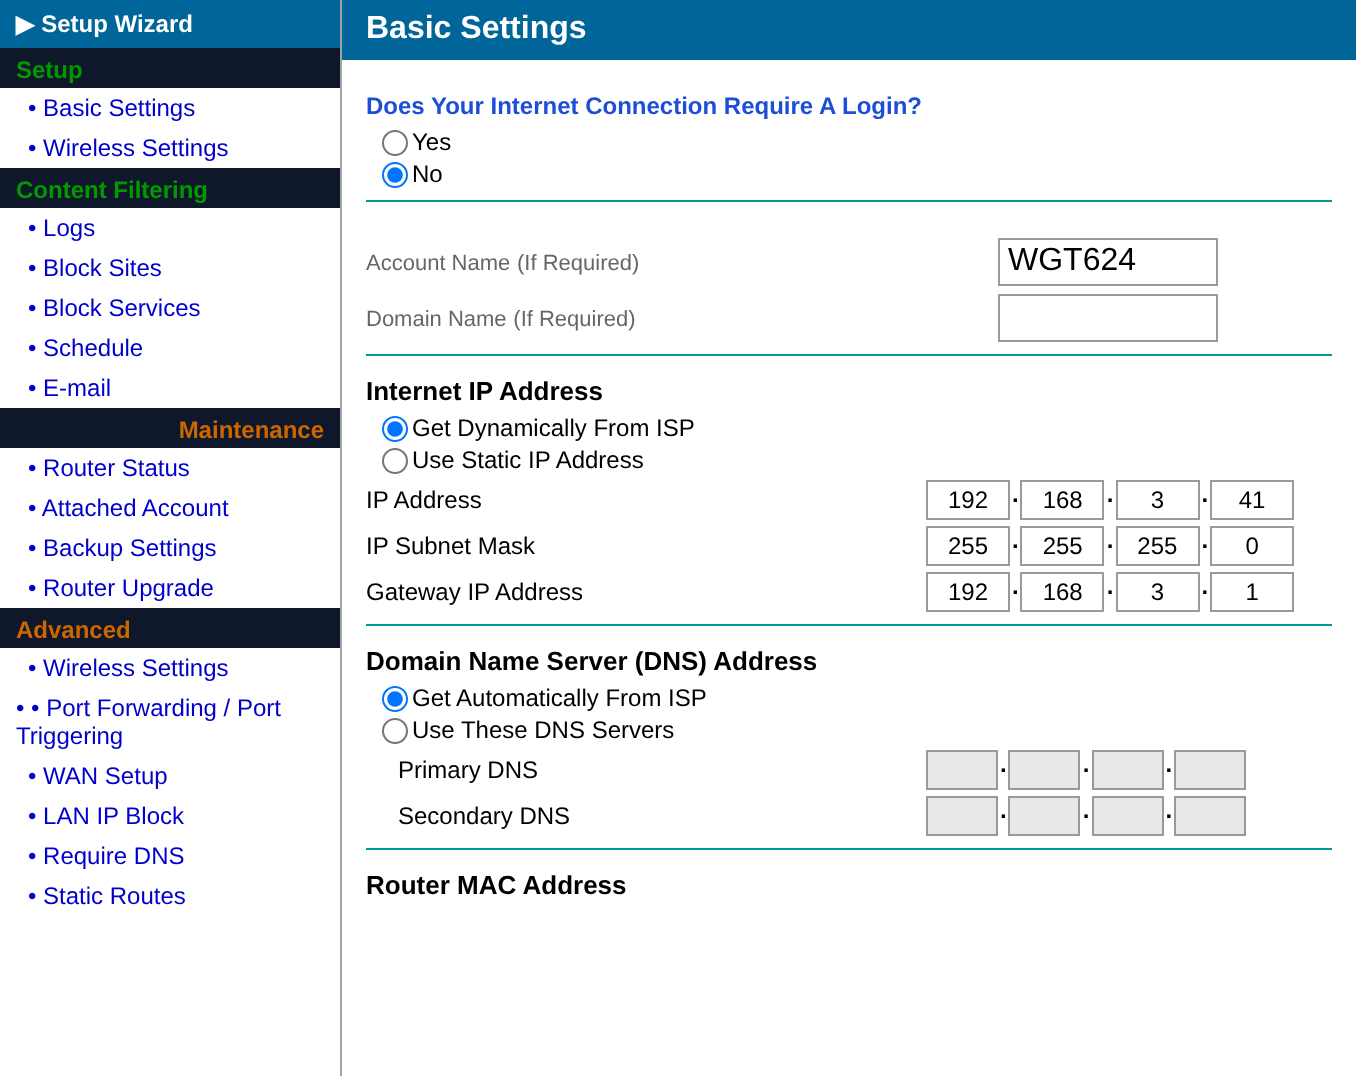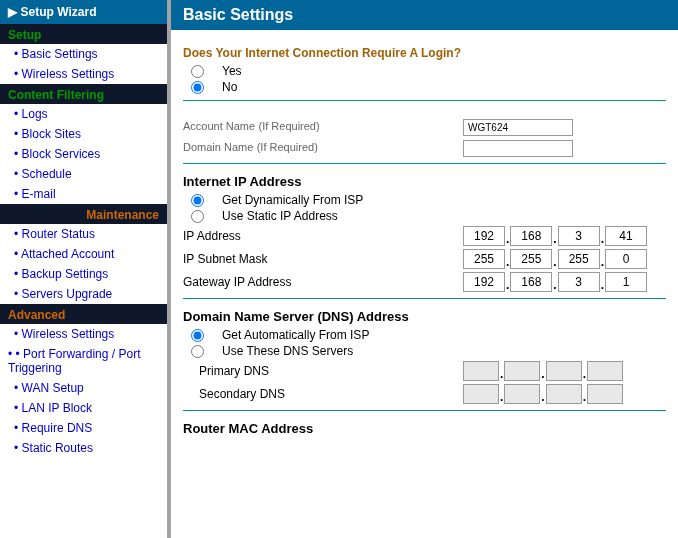--- a/index.html
+++ b/index.html
@@ -3,21 +3,21 @@
   <meta charset="utf-8">
   <style>
     * { margin: 0; padding: 0; box-sizing: border-box; }
     body { font-family: Arial, sans-serif; font-size: 12px; background: #fff; display: flex; width: 678px; height: 538px; overflow: hidden; }
 
     
     #sidebar {
       width: 171px;
       min-width: 171px;
       background: #fff;
-      border-right: 4px solid #a3a3a3;
+      border-right: 1px solid #a3a3a3;
       height: 538px;
       overflow-y: auto;
       overflow-x: hidden;
     }
 
     .sidebar-header {
       background: #006699;
       color: #fff;
       font-weight: bold;
       font-size: 12px;
@@ -69,47 +69,49 @@
 
     .section-divider {
       border-top: 1px solid #009999;
       margin: 6px 0;
     }
 
     .question-label {
       font-weight: bold;
       font-size: 12px;
       margin: 8px 0 4px 0;
-      color: #a16207;
+      color: #1d4ed8;
     }
 
     .radio-row {
       display: flex;
       align-items: center;
       margin: 2px 0 2px 8px;
-      gap: 16px;
+      gap: 0;
     }
 
     .field-row {
       display: flex;
+      align-items: center;
       margin: 4px 0;
+      gap: 36px;
     }
     .field-label {
       width: 280px;
       font-size: 12px;
       color: #000;
     }
     .field-label span {
       color: #666;
       font-size: 11px;
     }
     .field-input {
       border: 1px solid #999;
       padding: 2px 4px;
-      font-size: 10px;
+      font-size: 16px;
       width: 110px;
     }
 
     .section-title {
       font-weight: bold;
       font-size: 13px;
       color: #000;
       margin: 10px 0 4px 0;
     }
 
@@ -119,21 +121,21 @@
       align-items: center;
       margin: 3px 0;
     }
     .ip-label {
       width: 280px;
       font-size: 12px;
       color: #000;
     }
     .ip-fields {
       display: flex;
-      align-items: flex-end;
+      align-items: flex-start;
       gap: 0;
     }
     .ip-octet {
       width: 42px;
       border: 1px solid #999;
       padding: 2px 3px;
       font-size: 12px;
       text-align: center;
     }
     .ip-dot {
@@ -172,21 +174,21 @@
   <a class="sidebar-item"><span>Logs</span></a>
   <a class="sidebar-item"><span>Block Sites</span></a>
   <a class="sidebar-item"><span>Block Services</span></a>
   <a class="sidebar-item"><span>Schedule</span></a>
   <a class="sidebar-item"><span>E-mail</span></a>
 
   <div class="sidebar-section-label maintenance">Maintenance</div>
   <a class="sidebar-item"><span>Router Status</span></a>
   <a class="sidebar-item"><span>Attached Account</span></a>
   <a class="sidebar-item"><span>Backup Settings</span></a>
-  <a class="sidebar-item"><span>Servers Upgrade</span></a>
+  <a class="sidebar-item"><span>Router Upgrade</span></a>
 
   <div class="sidebar-section-label advanced">Advanced</div>
   <a class="sidebar-item"><span>Wireless Settings</span></a>
   <a class="sidebar-item" style="padding-left: 8px;">• <span>Port Forwarding / Port Triggering</span></a>
   <a class="sidebar-item"><span>WAN Setup</span></a>
   <a class="sidebar-item"><span>LAN IP Block</span></a>
   <a class="sidebar-item"><span>Require DNS</span></a>
   <a class="sidebar-item"><span>Static Routes</span></a>
 </div>
 

